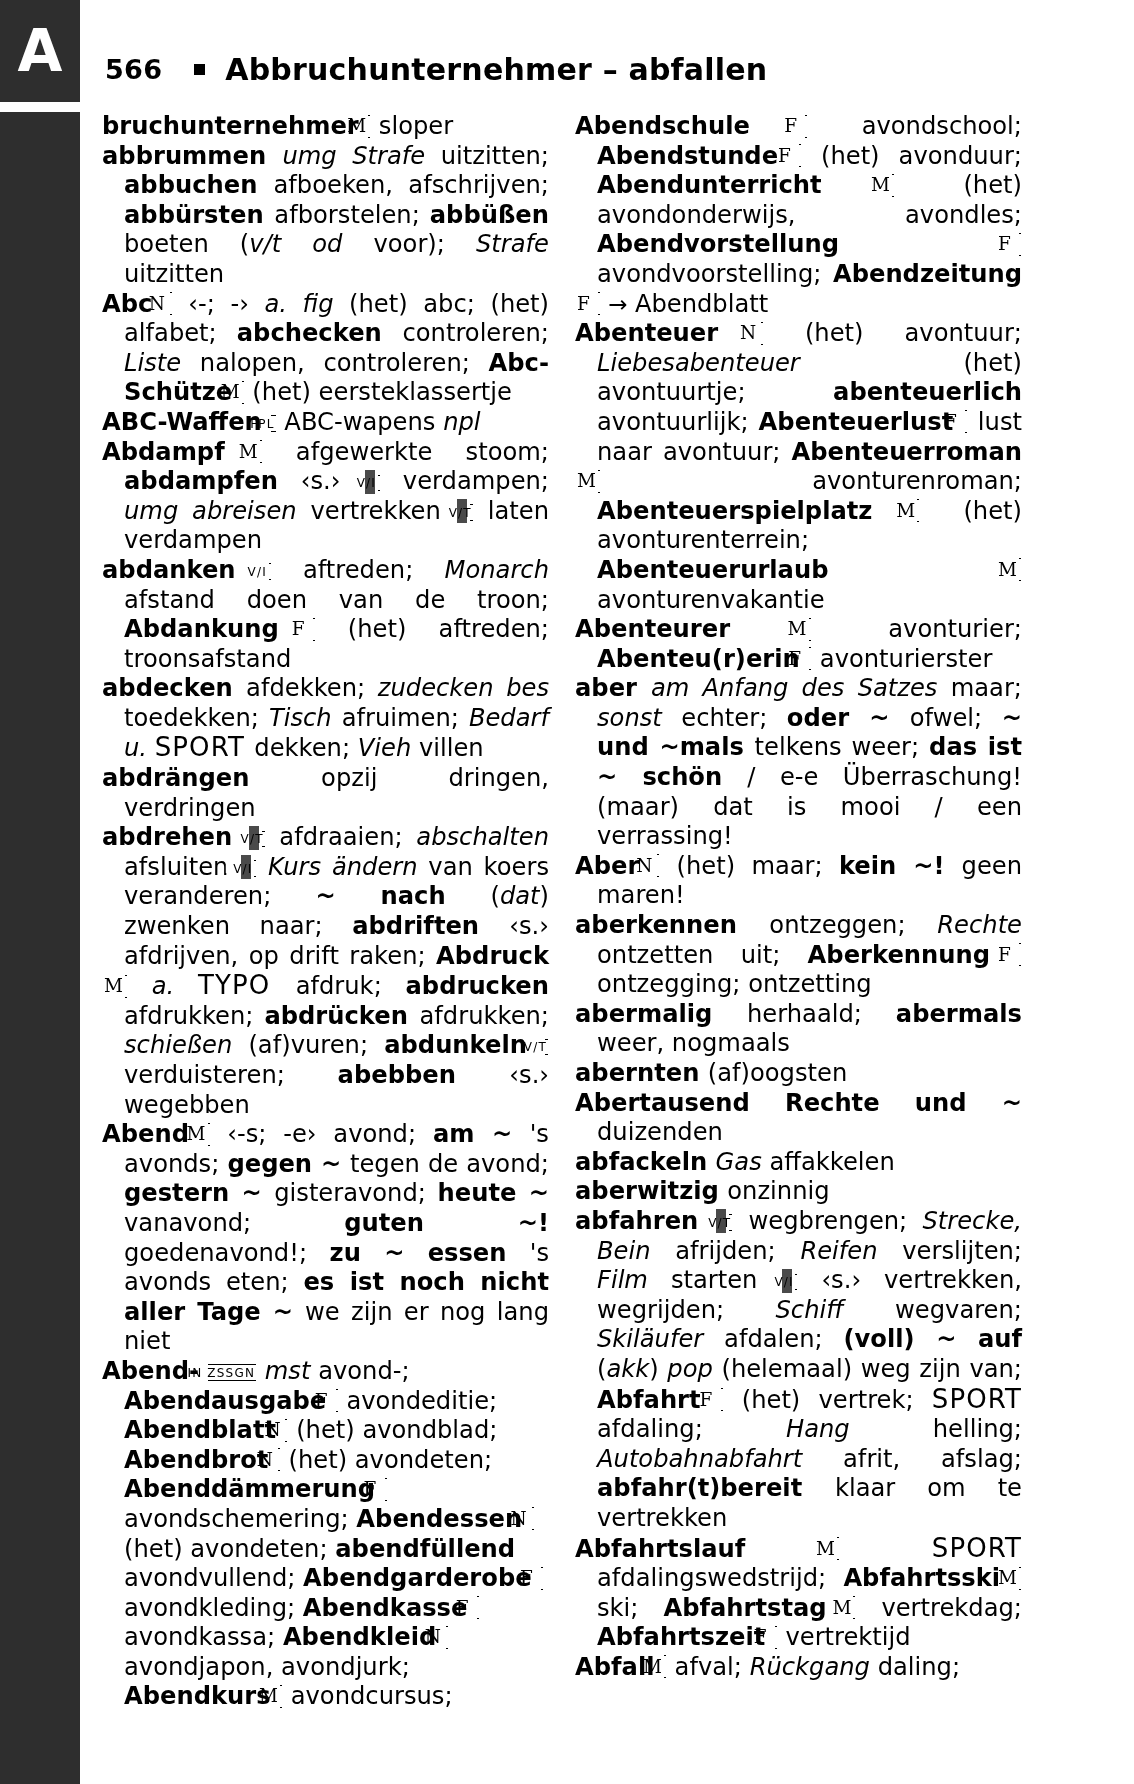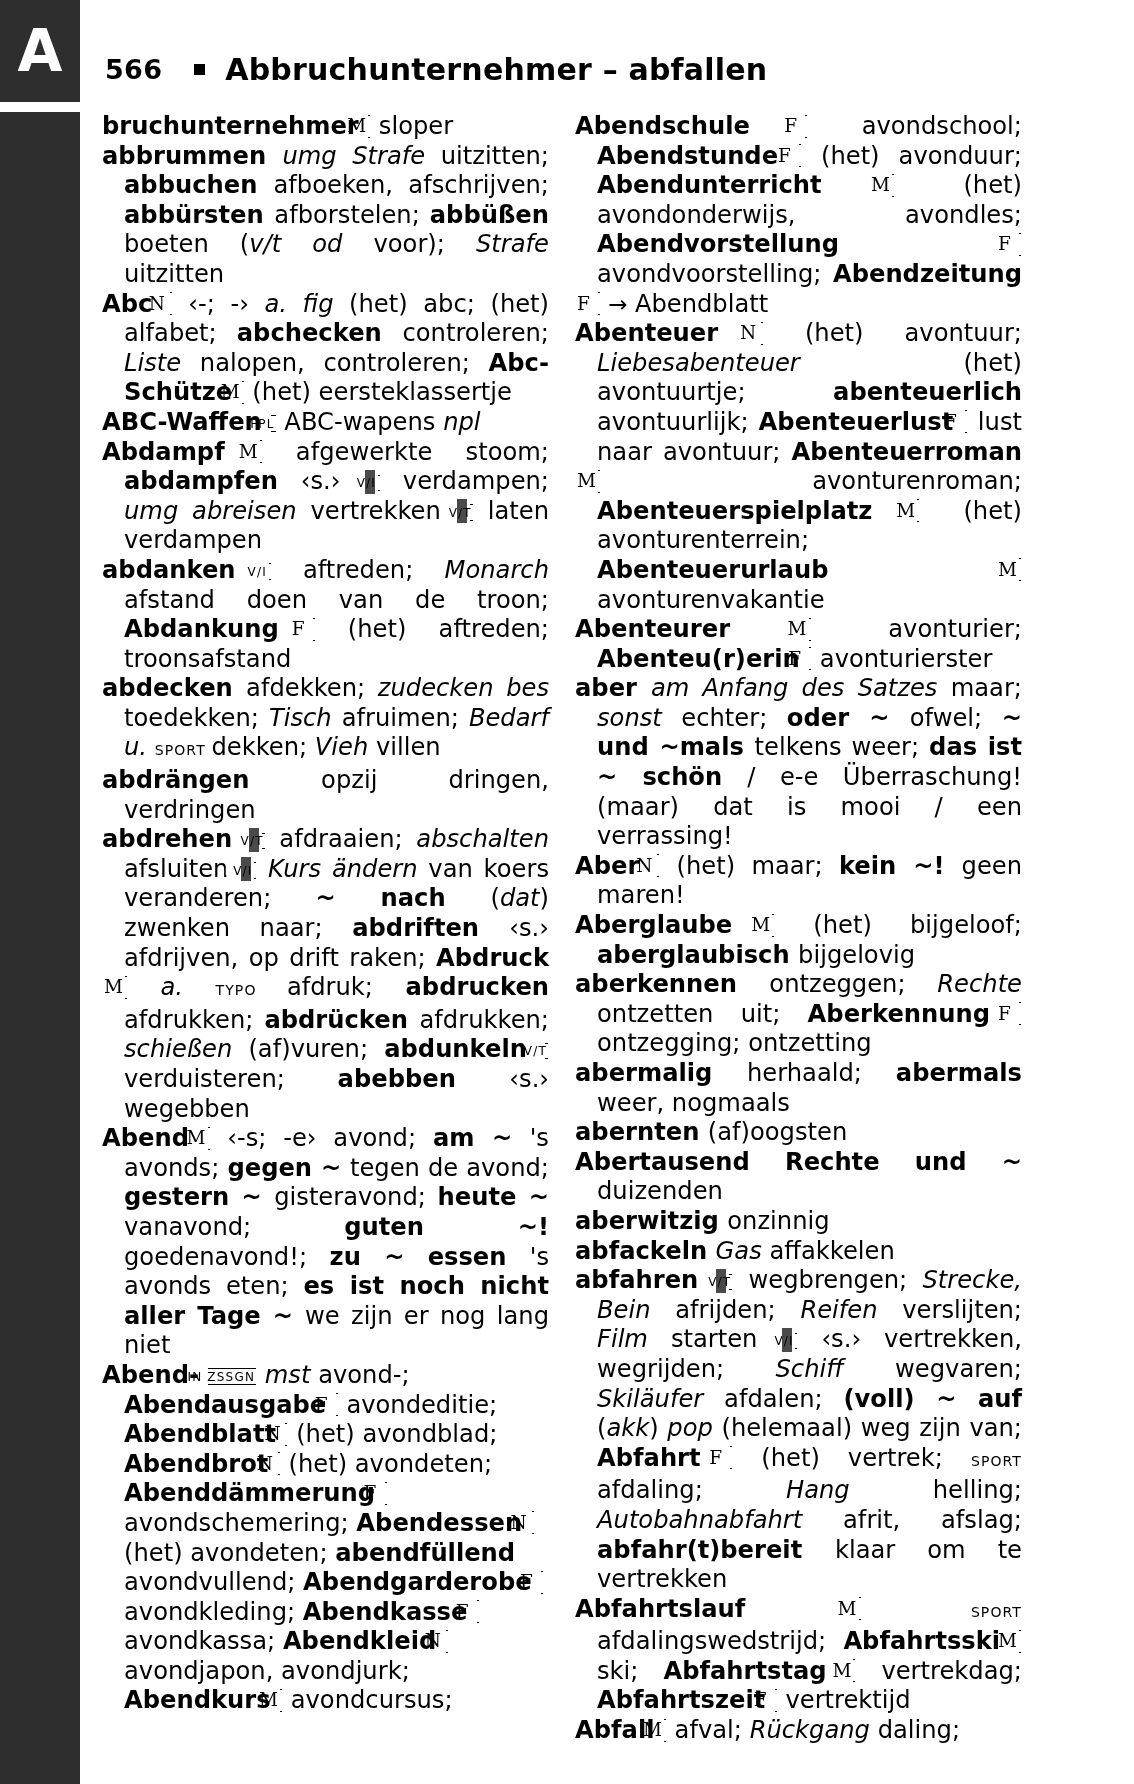--- a/index.html
+++ b/index.html
@@ -64,21 +64,21 @@
     -webkit-hyphens:none;hyphens:none;
     word-spacing:0px;
   }
   .entry.last{text-align:left;}
 
   
   .hw{font-weight:700;}                 
   .it{font-style:italic;}               
   .tr{}                                  
   .sc{                                   
-    font-size:14px;
+    font-size:26px;
     letter-spacing:1.1px;
   }
 
   
   .gm{
     display:inline-block;
     font-size:18.5px;
     line-height:1;
     letter-spacing:.6px;
     border-top:1.6px solid #000;
@@ -136,26 +136,25 @@
         <p class="entry"><span class="hw">abdrehen </span><span class="hg">A</span><span class="gm wide">V/T</span><span class="tr"> afdraaien; </span><span class="it">abschalten </span><span class="tr">afsluiten </span><span class="hg">B</span><span class="gm wide">V/I</span><span class="it"> Kurs ändern </span><span class="tr">van koers veranderen; </span><span class="hw">~ nach </span><span class="tr">(</span><span class="it">dat</span><span class="tr">) zwenken naar; </span><span class="hw">abdriften </span><span class="tr">‹s.› afdrijven, op drift raken; </span><span class="hw">Abdruck </span><span class="gm">M</span><span class="it"> a. </span><span class="sc">TYPO </span><span class="tr">afdruk; </span><span class="hw">abdrucken </span><span class="tr">afdrukken; </span><span class="hw">abdrücken </span><span class="tr">afdrukken; </span><span class="it">schießen </span><span class="tr">(af)vuren; </span><span class="hw">abdunkeln </span><span class="gm wide">V/T</span><span class="tr"> verduisteren; </span><span class="hw">abebben </span><span class="tr">‹s.› wegebben</span></p>
         <p class="entry"><span class="hw">Abend </span><span class="gm">M</span><span class="tr"> ‹-s; -e› avond; </span><span class="hw">am ~ </span><span class="tr">'s avonds; </span><span class="hw">gegen ~ </span><span class="tr">tegen de avond; </span><span class="hw">gestern ~ </span><span class="tr">gisteravond; </span><span class="hw">heute ~ </span><span class="tr">vanavond; </span><span class="hw">guten ~! </span><span class="tr">goedenavond!; </span><span class="hw">zu ~ essen </span><span class="tr">'s avonds eten; </span><span class="hw">es ist noch nicht aller Tage ~ </span><span class="tr">we zijn er nog lang niet</span></p>
         <p class="entry last"><span class="hw">Abend- </span><span class="gm wide">IN ZSSGN</span><span class="it"> mst </span><span class="tr">avond-; </span><span class="hw">Abendausgabe </span><span class="gm">F</span><span class="tr"> avondeditie; </span><span class="hw">Abendblatt </span><span class="gm">N</span><span class="tr"> (het) avondblad; </span><span class="hw">Abendbrot </span><span class="gm">N</span><span class="tr"> (het) avondeten; </span><span class="hw">Abenddämmerung </span><span class="gm">F</span><span class="tr"> avondschemering; </span><span class="hw">Abendessen </span><span class="gm">N</span><span class="tr"> (het) avondeten; </span><span class="hw">abendfüllend </span><span class="tr">avondvullend; </span><span class="hw">Abendgarderobe </span><span class="gm">F</span><span class="tr"> avondkleding; </span><span class="hw">Abendkasse </span><span class="gm">F</span><span class="tr"> avondkassa; </span><span class="hw">Abendkleid </span><span class="gm">N</span><span class="tr"> avondjapon, avondjurk; </span><span class="hw">Abendkurs </span><span class="gm">M</span><span class="tr"> avondcursus; </span></p>
       </div>
     <div class="col" id="col-right">
         <p class="entry"><span class="hw">Abendschule </span><span class="gm">F</span><span class="tr"> avondschool; </span><span class="hw">Abendstunde </span><span class="gm">F</span><span class="tr"> (het) avonduur; </span><span class="hw">Abendunterricht </span><span class="gm">M</span><span class="tr"> (het) avondonderwijs, avondles; </span><span class="hw">Abendvorstellung </span><span class="gm">F</span><span class="tr"> avondvoorstelling; </span><span class="hw">Abendzeitung </span><span class="gm">F</span><span class="arrow"> → </span><span class="tr">Abendblatt</span></p>
         <p class="entry"><span class="hw">Abenteuer </span><span class="gm">N</span><span class="tr"> (het) avontuur; </span><span class="it">Liebesabenteuer </span><span class="tr">(het) avontuurtje; </span><span class="hw">abenteuerlich </span><span class="tr">avontuurlijk; </span><span class="hw">Abenteuerlust </span><span class="gm">F</span><span class="tr"> lust naar avontuur; </span><span class="hw">Abenteuerroman </span><span class="gm">M</span><span class="tr"> avonturenroman; </span><span class="hw">Abenteuerspielplatz </span><span class="gm">M</span><span class="tr"> (het) avonturenterrein; </span><span class="hw">Abenteuerurlaub </span><span class="gm">M</span><span class="tr"> avonturenvakantie</span></p>
         <p class="entry"><span class="hw">Abenteurer </span><span class="gm">M</span><span class="tr"> avonturier; </span><span class="hw">Abenteu(r)erin </span><span class="gm">F</span><span class="tr"> avonturierster</span></p>
         <p class="entry"><span class="hw">aber </span><span class="it">am Anfang des Satzes </span><span class="tr">maar; </span><span class="it">sonst </span><span class="tr">echter; </span><span class="hw">oder ~ </span><span class="tr">ofwel; </span><span class="hw">~ und ~mals </span><span class="tr">telkens weer; </span><span class="hw">das ist ~ schön </span><span class="tr">/ e-e Überraschung! (maar) dat is mooi / een verrassing!</span></p>
         <p class="entry"><span class="hw">Aber </span><span class="gm">N</span><span class="tr"> (het) maar; </span><span class="hw">kein ~! </span><span class="tr">geen maren!</span></p>
-        <p class="entry"><span class="hw">Aberglaube </span><span class="gm">M</span><span class="tr"> (het) bijgeloof; </span><span class="hw">aberglaubisch </span><span class="tr">bijgelovig</span></p>
         <p class="entry"><span class="hw">aberkennen </span><span class="tr">ontzeggen; </span><span class="it">Rechte </span><span class="tr">ontzetten uit; </span><span class="hw">Aberkennung </span><span class="gm">F</span><span class="tr"> ontzegging; ontzetting</span></p>
         <p class="entry"><span class="hw">abermalig </span><span class="tr">herhaald; </span><span class="hw">abermals </span><span class="tr">weer, nogmaals</span></p>
         <p class="entry"><span class="hw">abernten </span><span class="tr">(af)oogsten</span></p>
         <p class="entry"><span class="hw">Abertausend Rechte und ~ </span><span class="tr">duizenden</span></p>
+        <p class="entry"><span class="hw">abfackeln </span><span class="it">Gas </span><span class="tr">affakkelen</span></p>
         <p class="entry"><span class="hw">aberwitzig </span><span class="tr">onzinnig</span></p>
-        <p class="entry"><span class="hw">abfackeln </span><span class="it">Gas </span><span class="tr">affakkelen</span></p>
         <p class="entry"><span class="hw">abfahren </span><span class="hg">A</span><span class="gm wide">V/T</span><span class="tr"> wegbrengen; </span><span class="it">Strecke, Bein </span><span class="tr">afrijden; </span><span class="it">Reifen </span><span class="tr">verslijten; </span><span class="it">Film </span><span class="tr">starten </span><span class="hg">B</span><span class="gm wide">V/I</span><span class="tr"> ‹s.› vertrekken, wegrijden; </span><span class="it">Schiff </span><span class="tr">wegvaren; </span><span class="it">Skiläufer </span><span class="tr">afdalen; </span><span class="hw">(voll) ~ auf </span><span class="tr">(</span><span class="it">akk</span><span class="tr">) </span><span class="it">pop </span><span class="tr">(helemaal) weg zijn van; </span><span class="hw">Abfahrt </span><span class="gm">F</span><span class="tr"> (het) vertrek; </span><span class="sc">SPORT </span><span class="tr">afdaling; </span><span class="it">Hang </span><span class="tr">helling; </span><span class="it">Autobahnabfahrt </span><span class="tr">afrit, afslag; </span><span class="hw">abfahr(t)bereit </span><span class="tr">klaar om te vertrekken</span></p>
         <p class="entry"><span class="hw">Abfahrtslauf </span><span class="gm">M</span><span class="sc"> SPORT </span><span class="tr">afdalingswedstrijd; </span><span class="hw">Abfahrtsski </span><span class="gm">M</span><span class="tr"> ski; </span><span class="hw">Abfahrtstag </span><span class="gm">M</span><span class="tr"> vertrekdag; </span><span class="hw">Abfahrtszeit </span><span class="gm">F</span><span class="tr"> vertrektijd</span></p>
         <p class="entry last"><span class="hw">Abfall </span><span class="gm">M</span><span class="tr"> afval; </span><span class="it">Rückgang </span><span class="tr">daling; </span></p>
       </div>
   </div>
 
 </div>
 
 </body></html>

